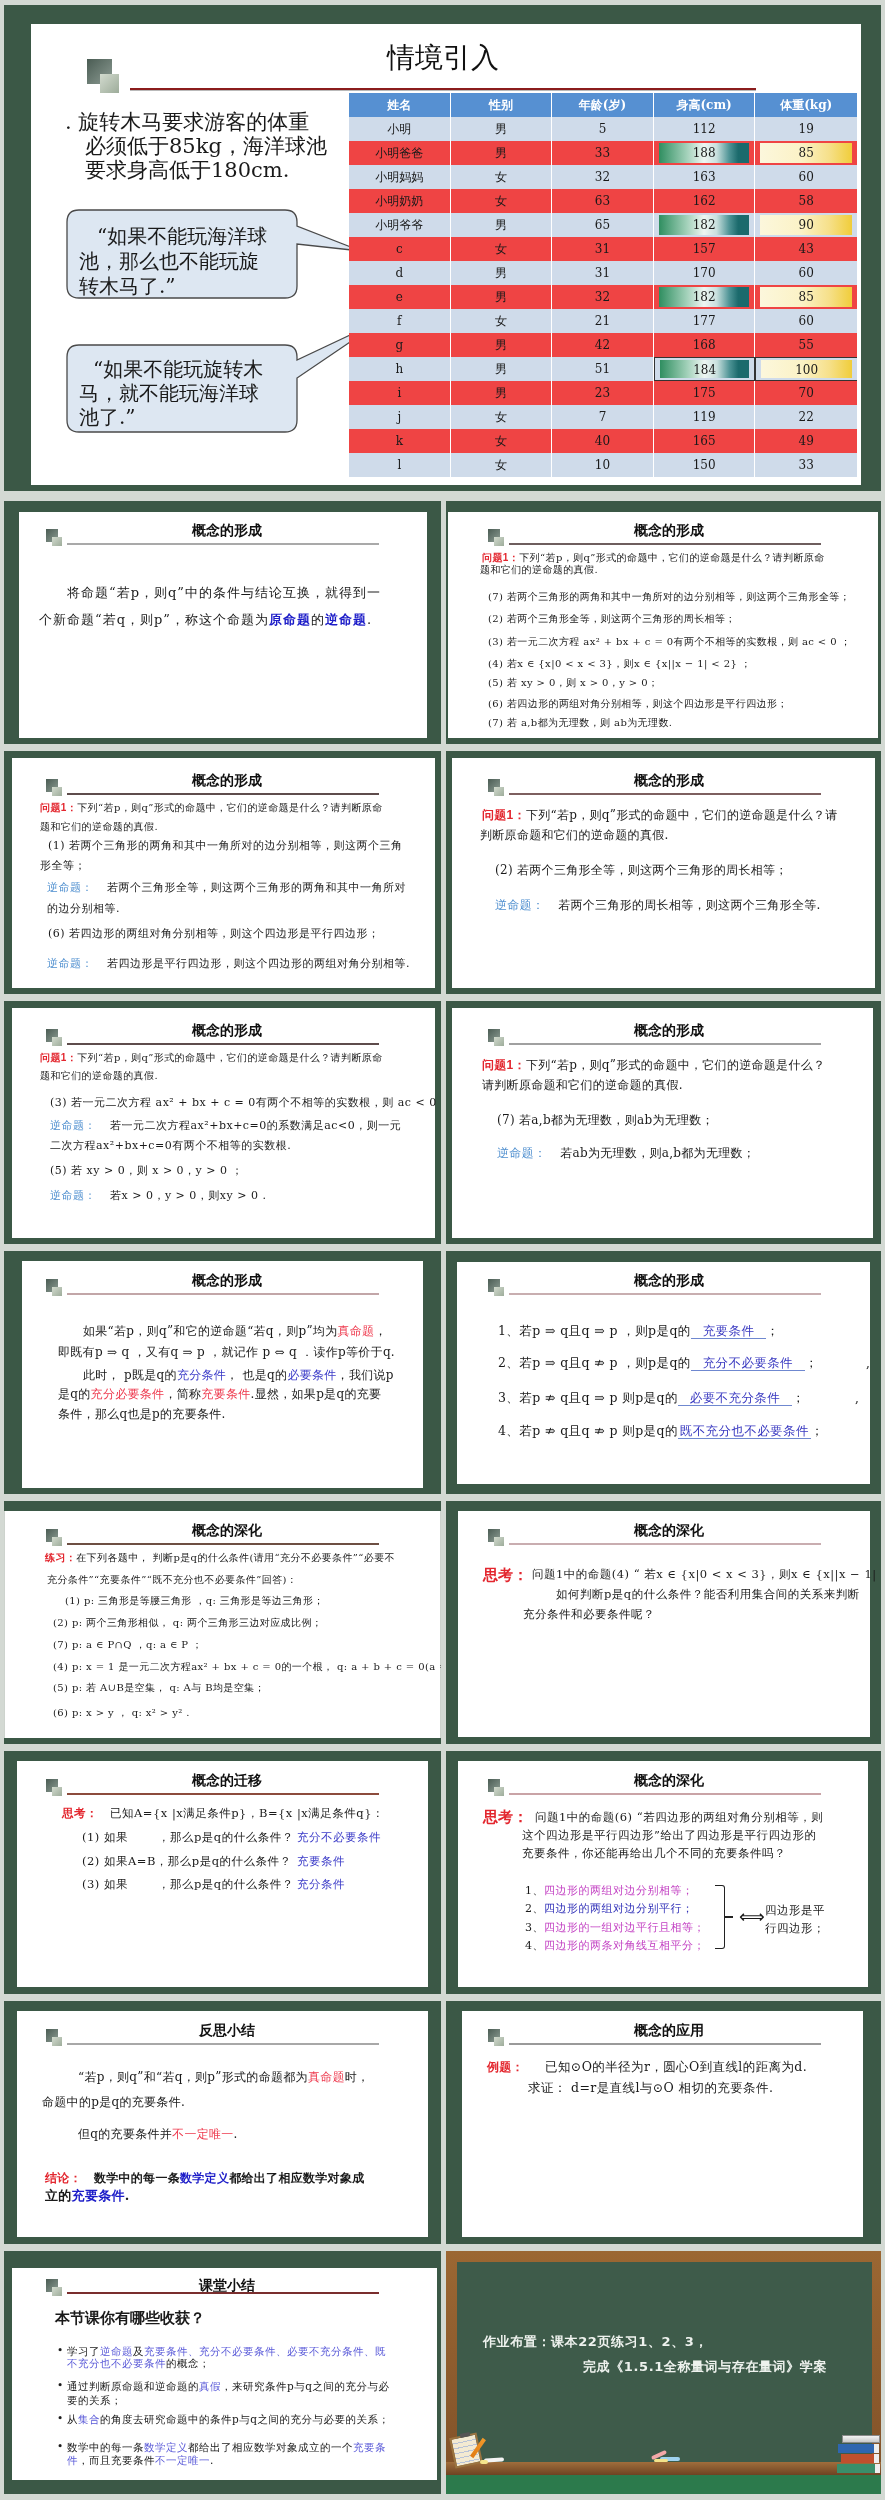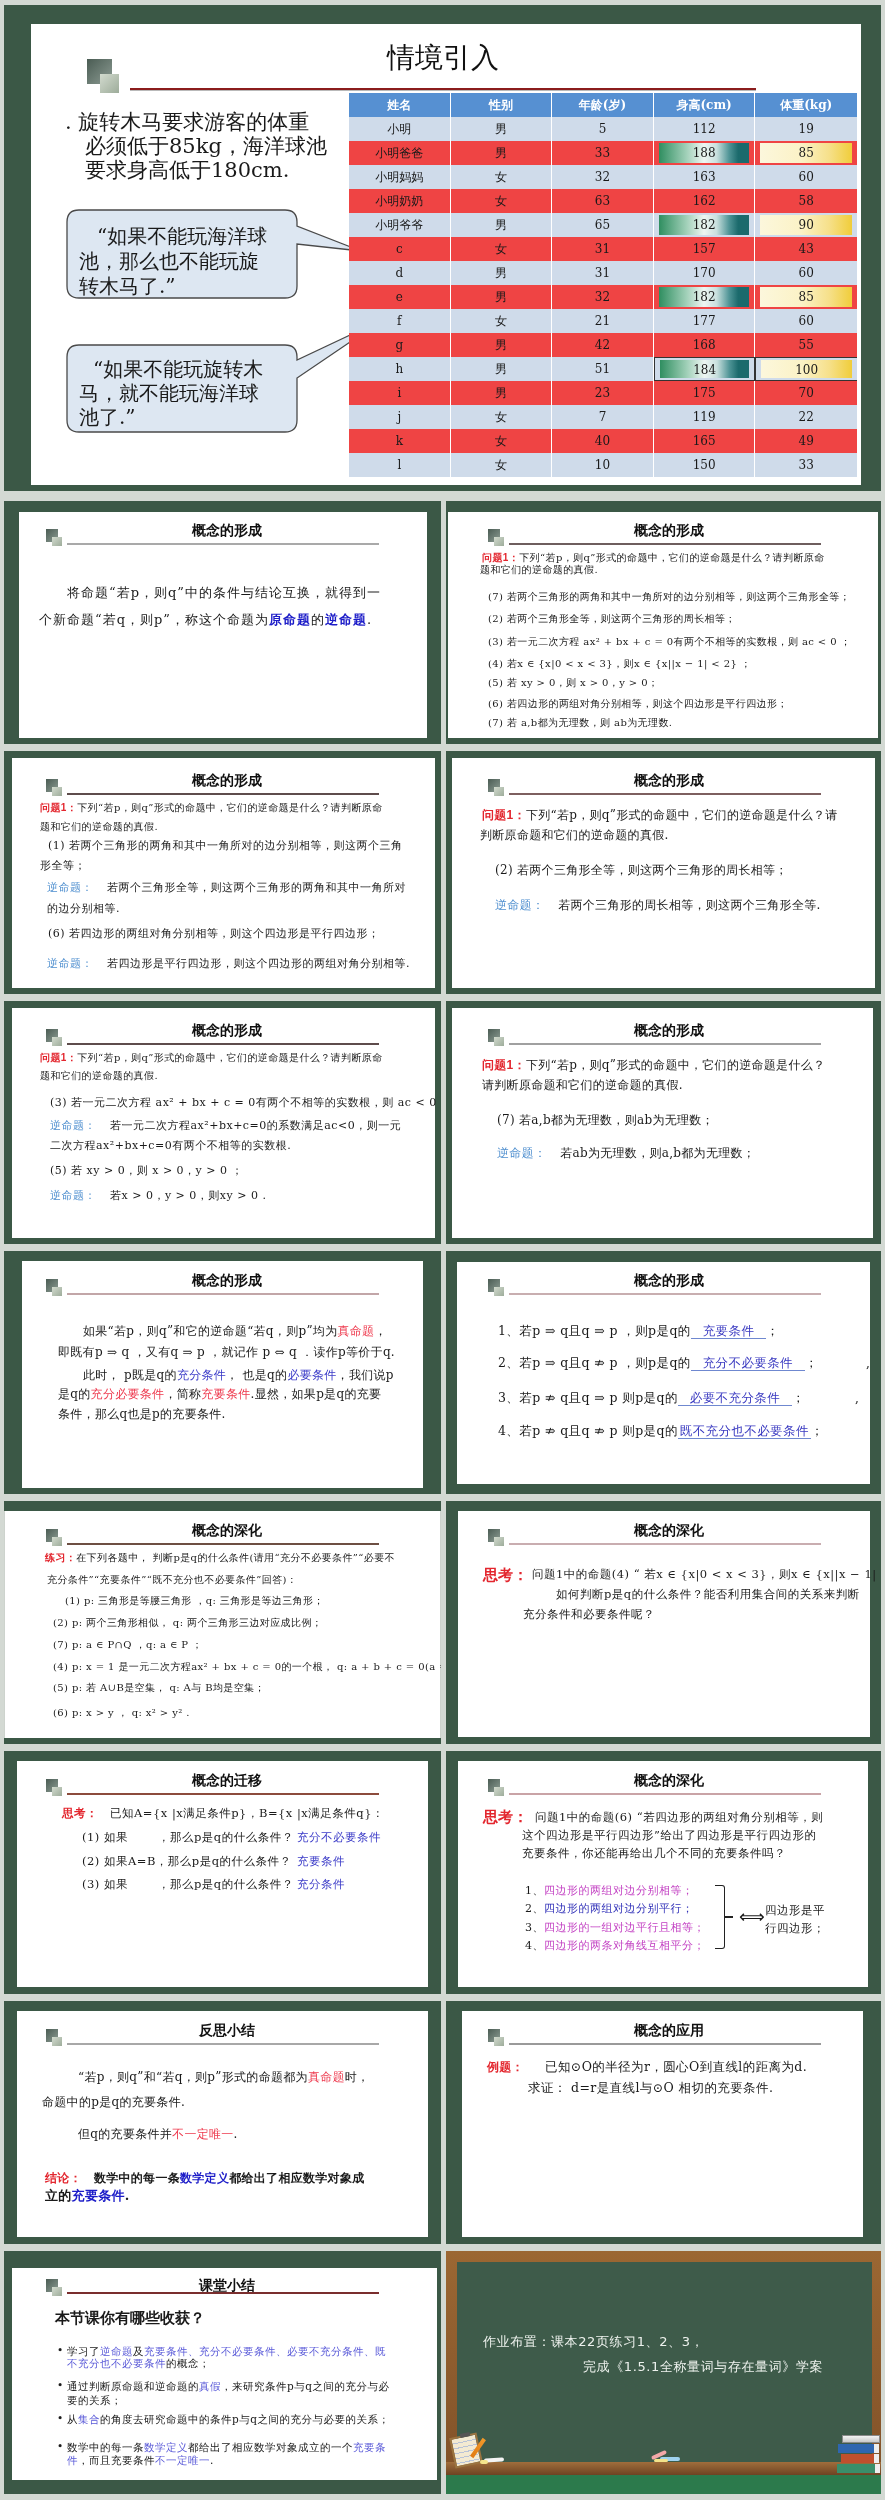--- a/index.html
+++ b/index.html
@@ -432,21 +432,21 @@
   <div class="ln t105" style="left:63px;top:143px;">要的关系；</div>
 
   <div class="ln t105" style="left:53px;top:161px;">•</div>
   <div class="ln t105" style="left:63px;top:162px;"><span>从</span><span class="lblue">集合</span><span>的角度去研究命题中的条件p与q之间的充分与必要的关系；</span></div>
 
   <div class="ln t105" style="left:53px;top:189px;">•</div>
   <div class="ln t105" style="left:63px;top:190px;"><span>数学中的每一条</span><span class="lblue">数学定义</span><span>都给出了相应数学对象成立的一个</span><span class="lblue">充要条</span></div>
   <div class="ln t105" style="left:63px;top:203px;"><span class="lblue">件</span><span>，而且充要条件</span><span class="lblue">不一定唯一</span><span>.</span></div>
 </section>
 
-<section class="slide R" id="s17" style="left:446px;top:2251px;background:linear-gradient(#9b6733,#7f5028);">
+<section class="slide R" id="s17" style="left:446px;top:2251px;background:linear-gradient(#9b6733,#7f5028);font-weight:bold;">
   <div class="board-face"></div>
   <div class="ledge"></div>
   <div class="strip"></div>
   <div class="chalk-text" style="left:37px;top:82px;">作业布置：课本22页练习1、2、3，</div>
   <div class="chalk-text" style="left:137px;top:107px;">完成《1.5.1全称量词与存在量词》学案</div>
 
   <div class="deco" style="left:6px;top:184px;width:28px;height:31px;background:repeating-linear-gradient(#f3ead2 0 4px,#b9c3d6 4px 5px);border:2px solid #9a7440;transform:rotate(-12deg);"></div>
   <div class="deco" style="left:14px;top:182px;width:10px;height:4px;background:#555;transform:rotate(-12deg);"></div>
   <div class="deco" style="left:30px;top:186px;width:4px;height:22px;background:linear-gradient(#f39a2a,#e07a12);transform:rotate(35deg);"></div>
   <div class="deco" style="left:38px;top:207px;width:20px;height:4px;background:#f4f4f4;border-radius:2px;transform:rotate(-4deg);"></div>

